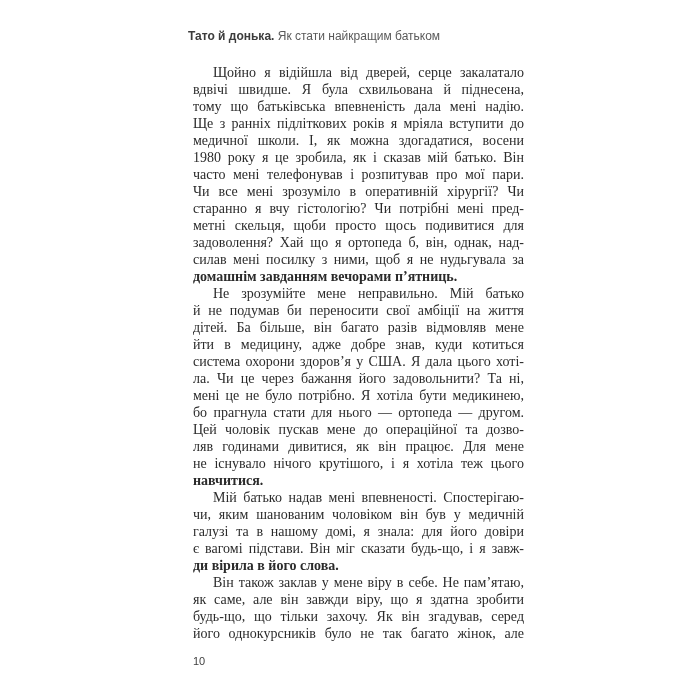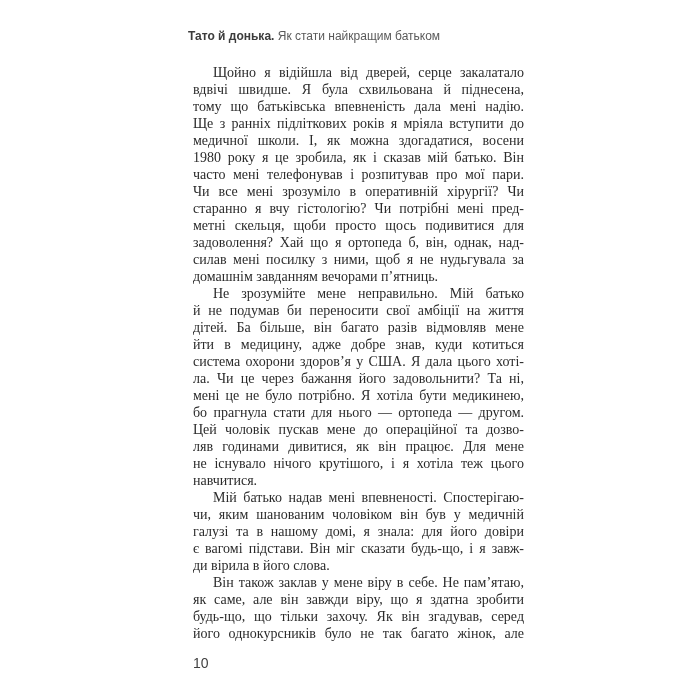--- a/index.html
+++ b/index.html
@@ -38,26 +38,26 @@
     margin-left: 8px;
   }
   .paragraph { margin: 0; padding: 0; }
   .line {
     white-space: nowrap;
     text-align: justify;
     text-align-last: justify;
     height: 17px;
   }
   .line.indent { text-indent: 20px; }
-  .line.para-end { text-align-last: left; }
+  .line.para-end { text-align-last: left; font-weight: bold; }
   .page-number {
     position: absolute;
     left: 193px; top: 652px;
     font-family: "Liberation Sans", "DejaVu Sans", sans-serif;
-    font-size: 14px;
+    font-size: 11px;
     color: #3f3f3f;
   }
 </style>
 </head>
 <body>
 
 <div class="page">
 
   <div class="running-header">
     <span class="book-title">Тато й донька.</span>

